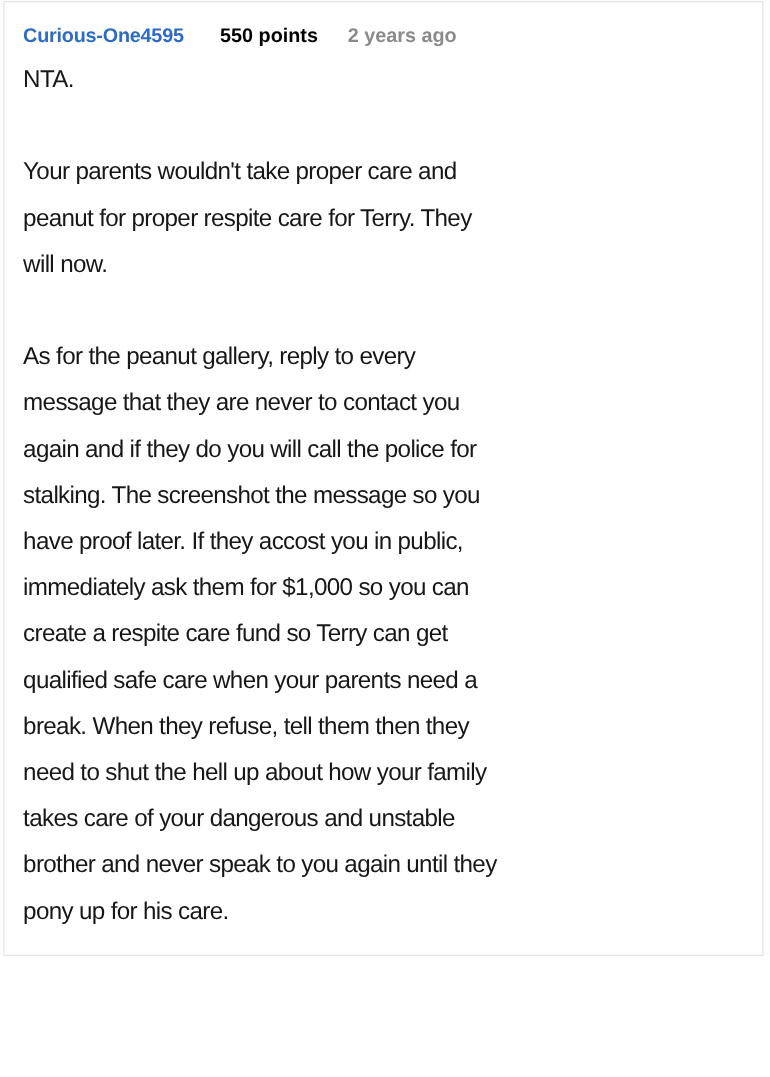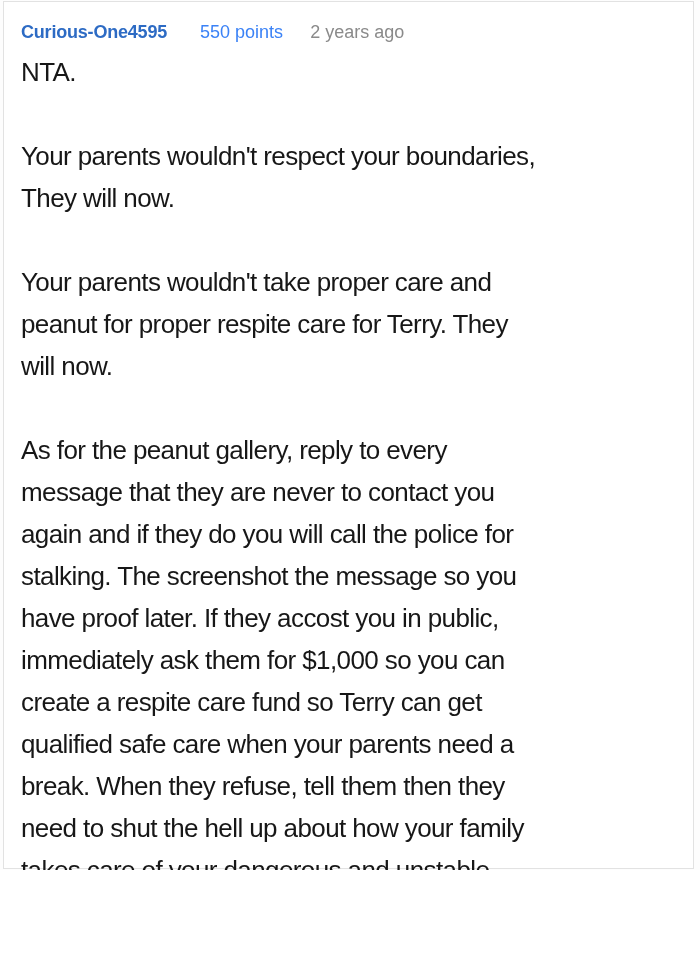--- a/index.html
+++ b/index.html
@@ -36,33 +36,33 @@
   }
   .comment-author {
     color: #2d6bc4;
     font-weight: 700;
     letter-spacing: -0.2px;
     text-decoration: none;
     cursor: pointer;
     margin-right: 33px;
   }
   .comment-points {
-    color: #3b82f6;
-    font-weight: 400;
+    color: #000000;
+    font-weight: 700;
     margin-right: 27px;
   }
   .comment-time {
     color: #8a8a8a;
-    font-weight: 400;
+    font-weight: 700;
   }
   .comment-body {
     color: #171717;
   }
   .comment-paragraph {
-    font-size: 26px;
+    font-size: 22px;
     line-height: 42px;
     letter-spacing: -0.6px;
     margin: 0 0 42px 0;
     white-space: pre-line;
   }
   .comment-paragraph:last-child {
     margin-bottom: 17px;
   }
 </style>
 </head>
@@ -72,22 +72,20 @@
   <div class="comment-card">
 
     <div class="comment-header">
       <a class="comment-author">Curious-One4595</a>
       <span class="comment-points">550 points</span>
       <span class="comment-time">2 years ago</span>
     </div>
 
     <div class="comment-body">
       <div class="comment-paragraph">NTA.</div>
-      <div class="comment-paragraph">Your parents wouldn't respect your boundaries,
-They will now.</div>
       <div class="comment-paragraph">Your parents wouldn't take proper care and
 peanut for proper respite care for Terry. They
 will now.</div>
       <div class="comment-paragraph">As for the peanut gallery, reply to every
 message that they are never to contact you
 again and if they do you will call the police for
 stalking. The screenshot the message so you
 have proof later. If they accost you in public,
 immediately ask them for $1,000 so you can
 create a respite care fund so Terry can get

